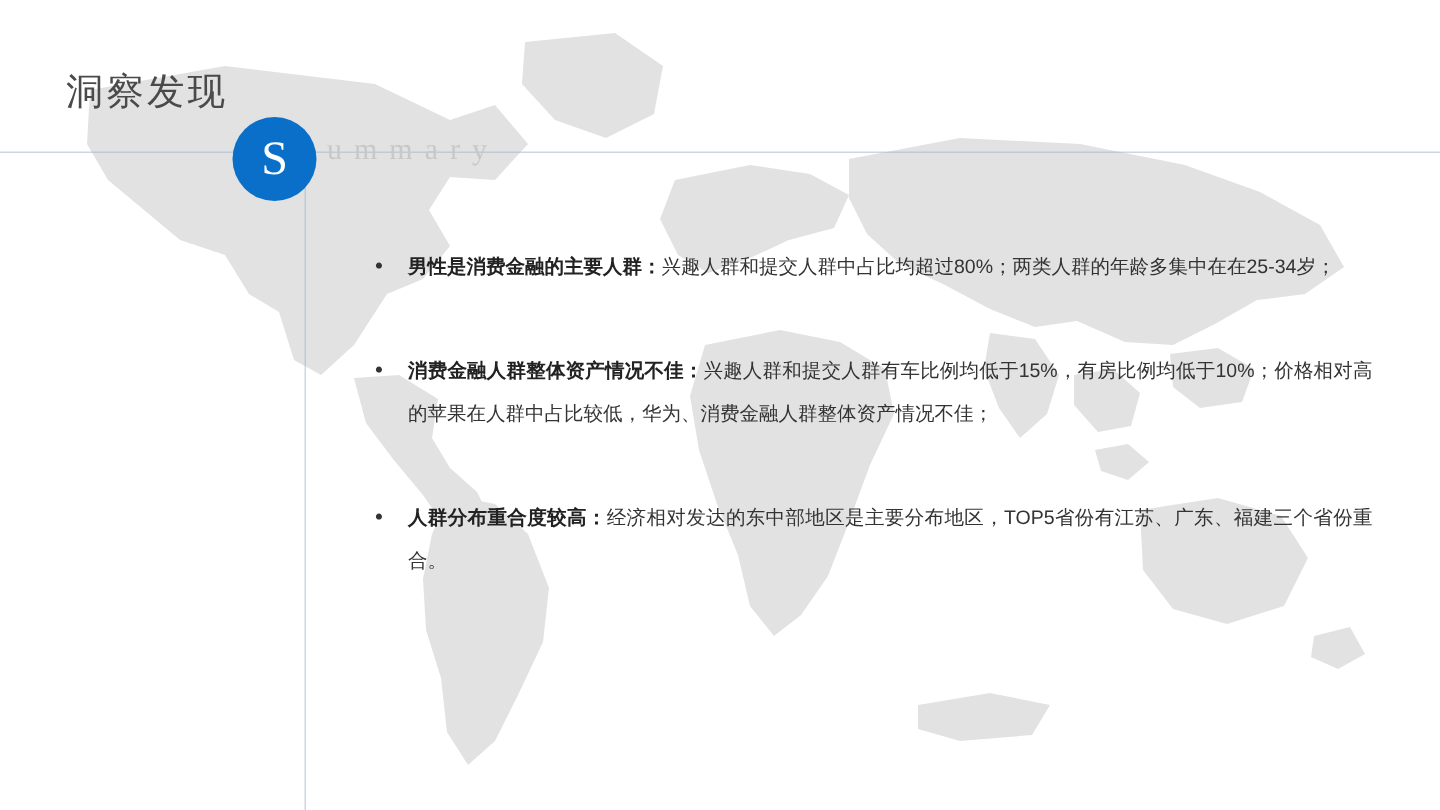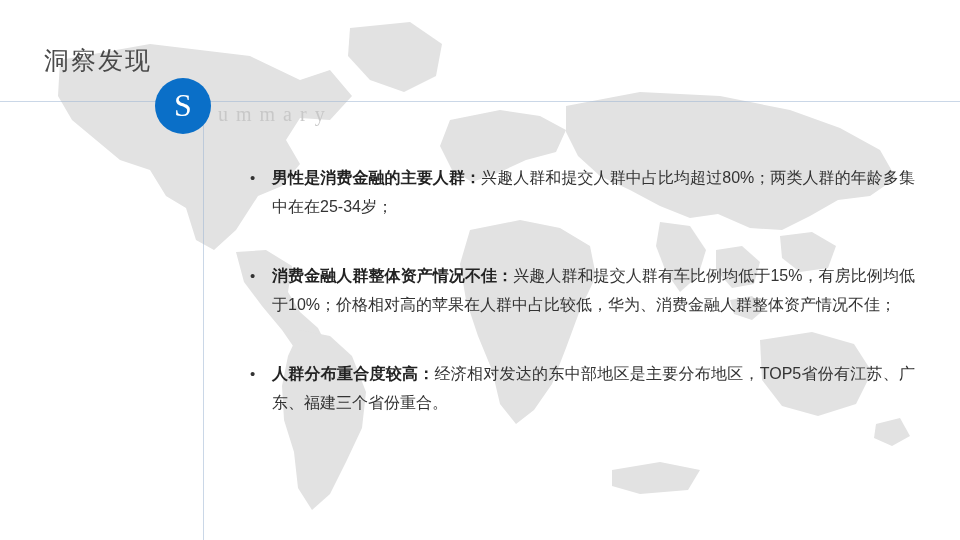--- a/index.html
+++ b/index.html
@@ -79,21 +79,21 @@
   .badge-letter {
     color: #ffffff;
     font-family: "Liberation Serif", serif;
     font-size: 32px;
     line-height: 1;
     padding-bottom: 3px;
   }
   .summary-word {
     position: absolute;
     left: 218px;
-    top: 103px;
+    top: 89px;
     font-family: "Liberation Serif", serif;
     font-size: 20px;
     letter-spacing: 8px;
     color: #c8c8c8;
     white-space: nowrap;
   }
 
   
   .bullets {
     position: absolute;
@@ -112,21 +112,21 @@
   .bullet-dot {
     flex: 0 0 auto;
     width: 22px;
     font-size: 15px;
     line-height: 29px;
     color: #333333;
     text-align: left;
   }
   .bullet-text {
     flex: 1 1 auto;
-    font-size: 16px;
+    font-size: 13px;
     line-height: 29px;
     color: #333333;
     text-align: justify;
   }
   .bullet-text b {
     font-weight: bold;
     color: #222222;
   }
 </style>
 </head>

